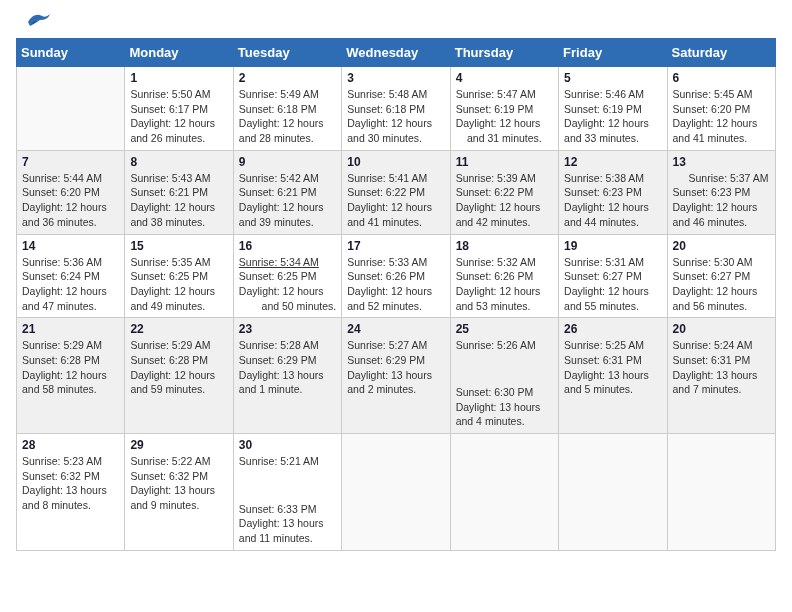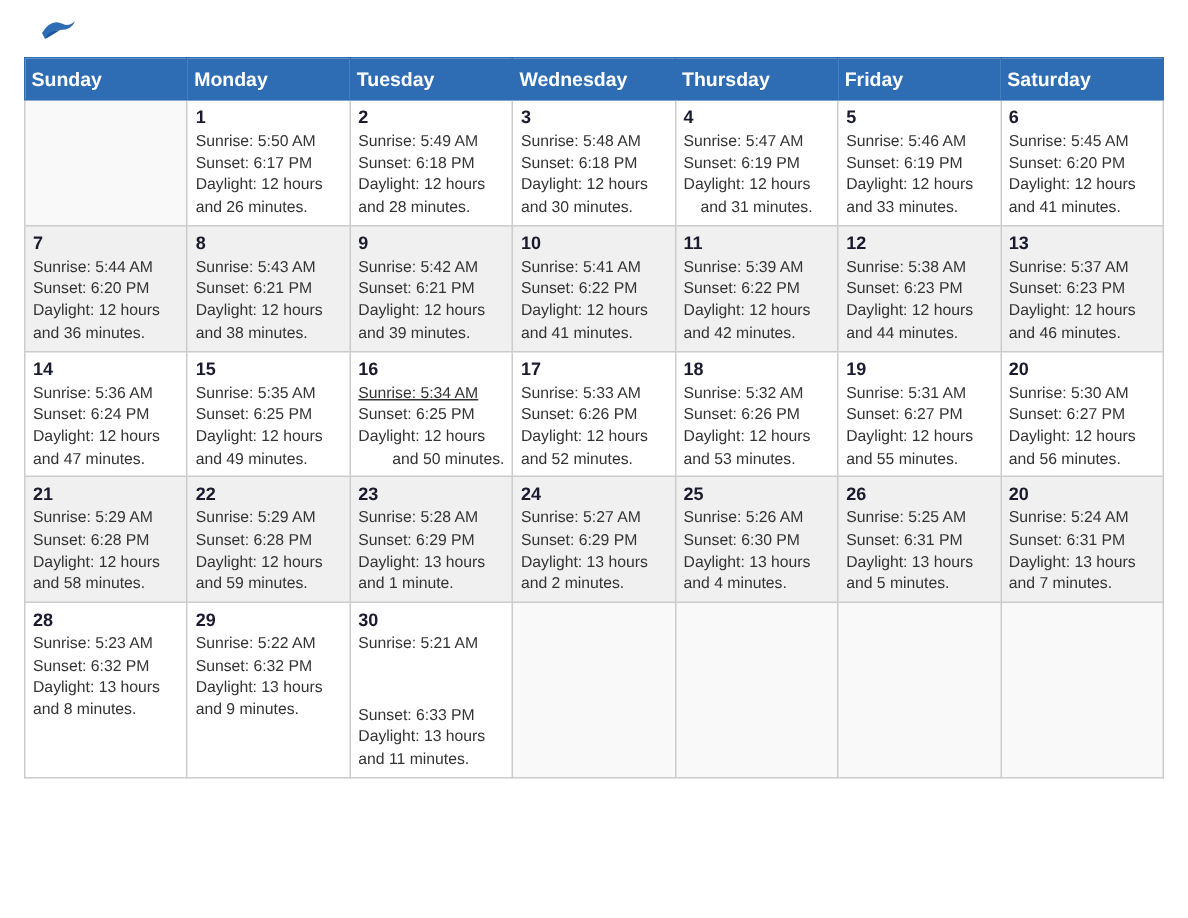--- a/index.html
+++ b/index.html
@@ -221,21 +221,21 @@
           <div class="day-info">
             <span style="display: block;">Sunrise: 5:38 AM</span>
             <span style="display: block;">Sunset: 6:23 PM</span>
             <span style="display: block;">Daylight: 12 hours</span>
             <span style="display: block;">and 44 minutes.</span>
           </div>
         </td>
         <td>
           <span class="day-num">13</span>
           <div class="day-info">
-            <span style="display: block;">Sunrise: 5:37 AM</span>
+            <span style="display: block; margin-left: 16px;">Sunrise: 5:37 AM</span>
             <span style="display: block;">Sunset: 6:23 PM</span>
             <span style="display: block;">Daylight: 12 hours</span>
             <span style="display: block;">and 46 minutes.</span>
           </div>
         </td>
       </tr>
       <tr class="row-white">
         <td>
           <span class="day-num">14</span>
           <div class="day-info">
@@ -334,21 +334,21 @@
             <span style="display: block;">Sunrise: 5:27 AM</span>
             <span style="display: block;">Sunset: 6:29 PM</span>
             <span style="display: block;">Daylight: 13 hours</span>
             <span style="display: block;">and 2 minutes.</span>
           </div>
         </td>
         <td>
           <span class="day-num">25</span>
           <div class="day-info">
             <span style="display: block;">Sunrise: 5:26 AM</span>
-            <span style="display: block;">Sunset: 6:30 PM</span>
+            <span style="display: block; margin-top: 32px;">Sunset: 6:30 PM</span>
             <span style="display: block;">Daylight: 13 hours</span>
             <span style="display: block;">and 4 minutes.</span>
           </div>
         </td>
         <td>
           <span class="day-num">26</span>
           <div class="day-info">
             <span style="display: block;">Sunrise: 5:25 AM</span>
             <span style="display: block;">Sunset: 6:31 PM</span>
             <span style="display: block;">Daylight: 13 hours</span>

